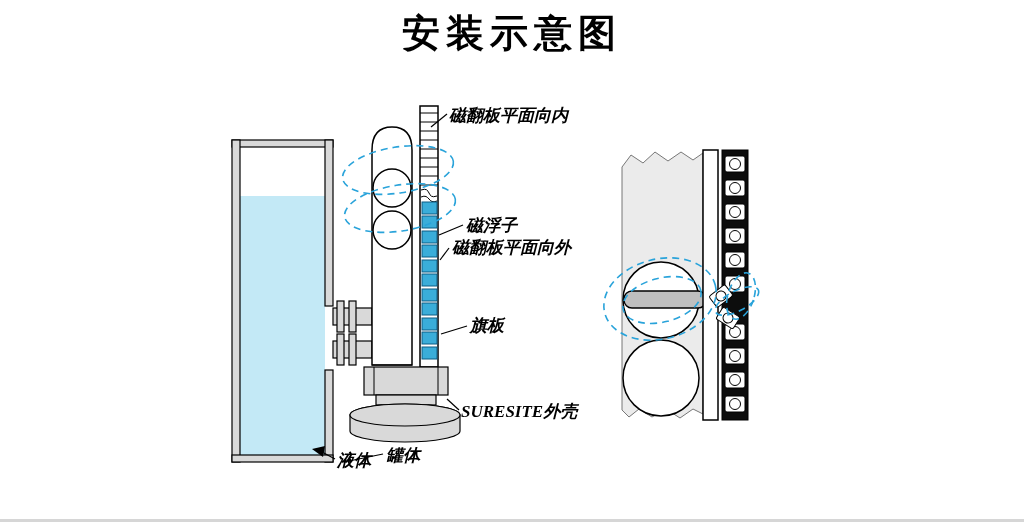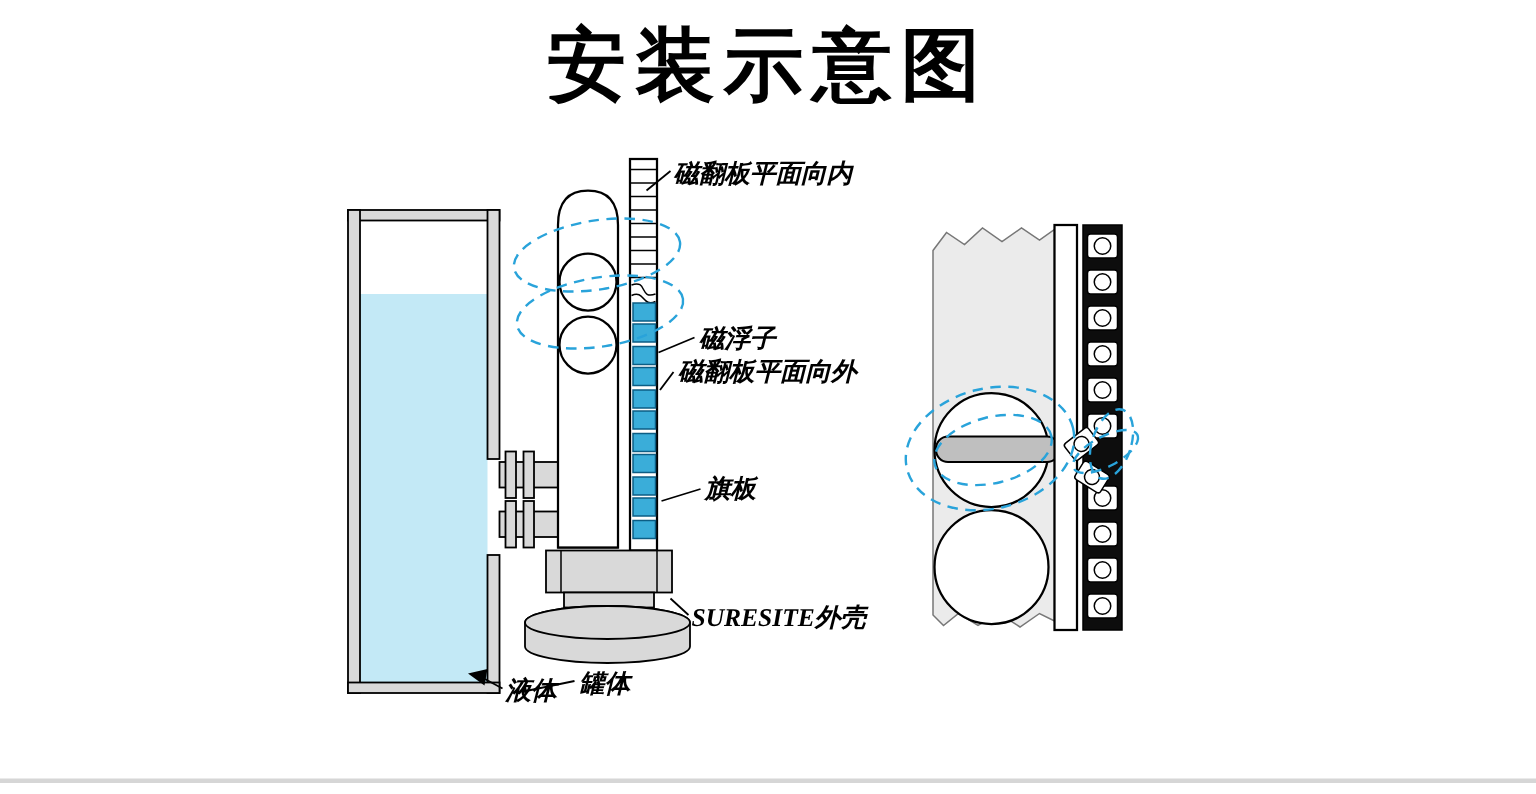--- a/index.html
+++ b/index.html
@@ -1,20 +1,20 @@
 <!DOCTYPE html>
 <html><head>
 <meta charset="utf-8">
 <style>
   * { margin:0; padding:0; box-sizing:border-box; }
   html, body { width:1024px; height:529px; background:#ffffff; overflow:hidden; }
   .page { position:relative; width:1024px; height:529px; background:#ffffff;
           font-family:"Liberation Sans", sans-serif; }
   .title { position:absolute; top:8px; left:0; width:100%; text-align:center;
-           font-size:53px; font-weight:900; letter-spacing:6px; color:#000;
+           font-size:38px; font-weight:900; letter-spacing:6px; color:#000;
            font-family:"Liberation Serif", serif; }
   svg.diagram { position:absolute; left:0; top:0; }
   .divider { position:absolute; left:0; top:519px; width:1024px; height:3px; background:#d6d6d6; }
 
   
   .ol     { fill:#ffffff; stroke:#000000; stroke-width:1.5; }
   .metal  { fill:#d9d9d9; stroke:#000000; stroke-width:1.2; }
   .flap   { fill:#3aadd9; stroke:#0c5d84; stroke-width:1; }
   .field  { fill:none; stroke:#29a3da; stroke-width:1.6; stroke-dasharray:7 5; }
   .lead   { stroke:#000000; stroke-width:1.2; fill:none; }

